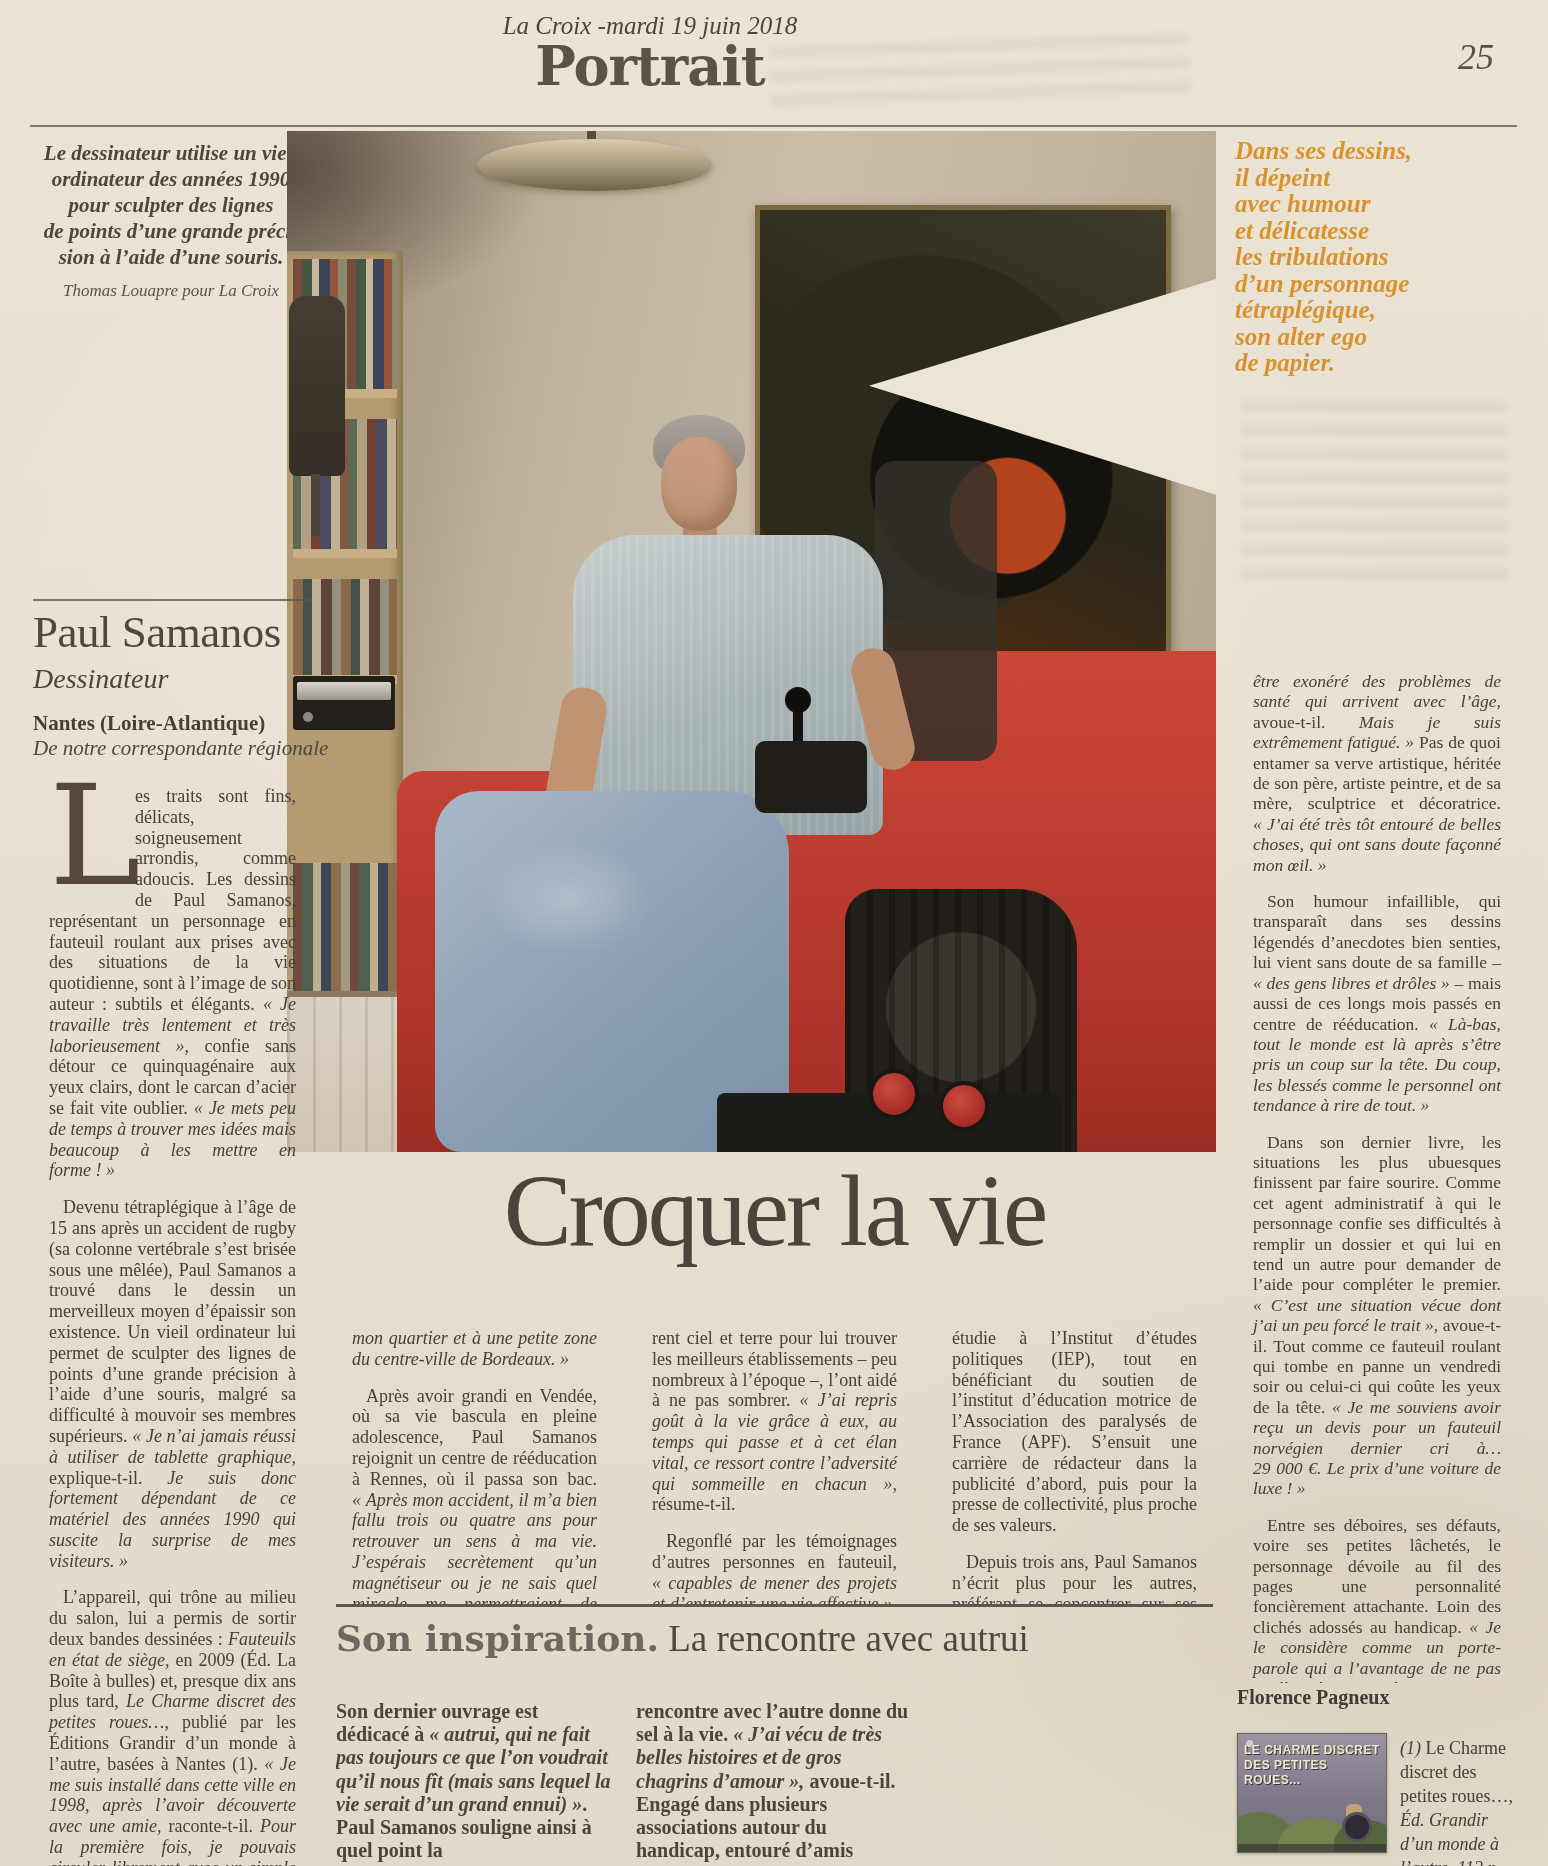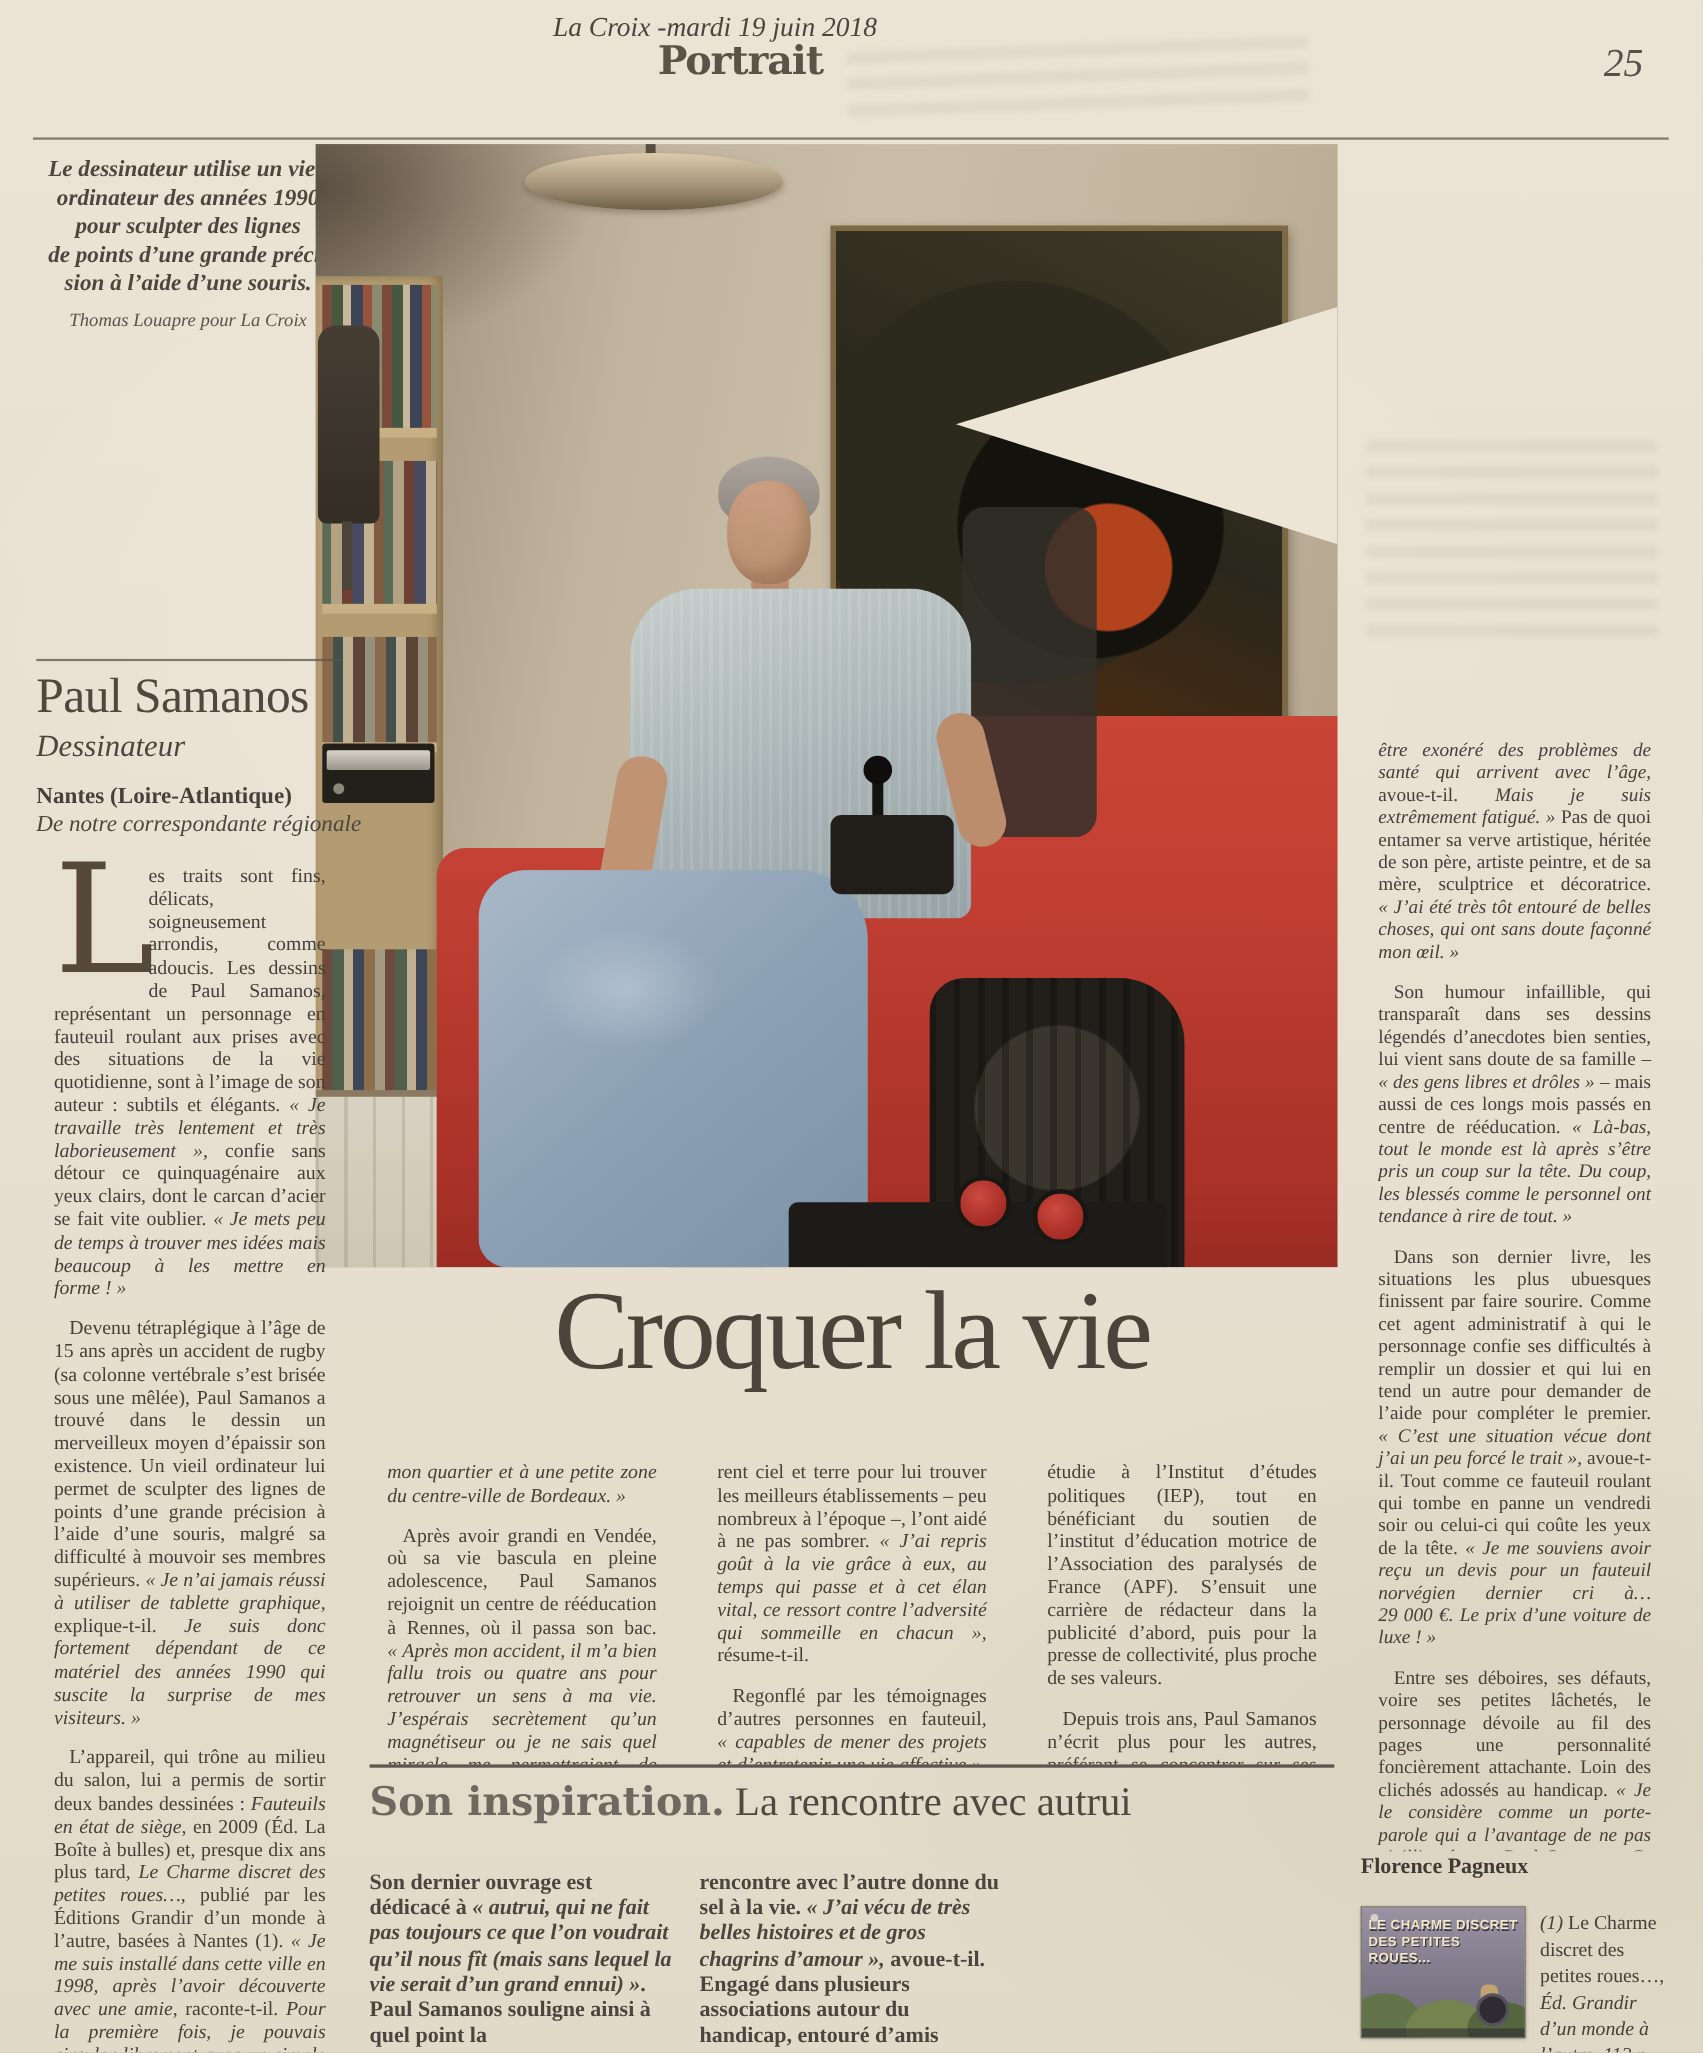--- a/index.html
+++ b/index.html
@@ -7,21 +7,21 @@
   #page{position:relative;width:1548px;height:1866px;margin:0 auto;overflow:hidden;
     background:
       radial-gradient(1100px 700px at 44% 32%, rgba(255,255,255,.22), rgba(255,255,255,0) 70%),
       radial-gradient(900px 500px at 90% 85%, rgba(120,105,80,.08), rgba(120,105,80,0) 70%),
       linear-gradient(180deg,#ebe4d5 0%,#e7dfcf 55%,#e2dac8 100%);
     color:#47423b;}
   .abs{position:absolute;}
   .rule{background:#5b554a;opacity:.75;}
   
   .edition{top:12px;left:650px;transform:translateX(-50%);font-style:italic;font-size:25px;color:#4a453d;white-space:nowrap;}
-  .section-title{top:34px;left:673px;transform:translateX(-50%);font-family:"DejaVu Serif",serif;font-weight:bold;font-size:36px;letter-spacing:-1px;color:#5a5348;}
+  .section-title{top:34px;left:650px;transform:translateX(-50%);font-family:"DejaVu Serif",serif;font-weight:bold;font-size:54px;letter-spacing:-1px;color:#5a5348;}
   .page-num{top:36px;left:1458px;font-style:italic;font-size:36px;color:#55504a;}
   .ghost{pointer-events:none;filter:blur(3px);opacity:.14;border-radius:6px;}
   .ghost-stripes{background:repeating-linear-gradient(180deg, rgba(100,92,76,.55) 0 11px, rgba(0,0,0,0) 11px 24px);}
   
   .photo-caption{top:140px;left:30px;width:282px;text-align:center;font-style:italic;font-weight:bold;font-size:21px;line-height:26px;color:#4c463e;}
   .photo-credit{margin-top:8px;font-weight:normal;font-size:17px;color:#5a544b;}
   
   .pull-quote{top:138px;left:1235px;width:292px;font-style:italic;font-weight:bold;font-size:25px;line-height:26.5px;}
   
   .name-rule{top:599px;left:33px;width:278px;height:2px;}
@@ -173,20 +173,33 @@
     <div class="ph wc-wheel"></div>
     <div class="ph wc-base"></div>
     <div class="ph hub hub1"></div>
     <div class="ph hub hub2"></div>
     <div class="ph wc-stick"></div>
     <div class="ph wc-knob"></div>
     <div class="ph wc-controller"></div>
     <div class="ph wedge"></div>
   </div>
 
+  <div class="abs pull-quote" style="color:#d8922e;">
+    <div>
+        <div>Dans ses dessins,</div>
+        <div>il dépeint</div>
+        <div>avec humour</div>
+        <div>et délicatesse</div>
+        <div>les tribulations</div>
+        <div>d’un personnage</div>
+        <div>tétraplégique,</div>
+        <div>son alter ego</div>
+        <div>de papier.</div>
+      </div>
+  </div>
   <div class="abs ghost ghost-stripes" style="top:400px;left:1242px;width:265px;height:185px;"></div>
 
   <div class="abs rule name-rule"></div>
   <div class="abs profile-name">Paul Samanos</div>
   <div class="abs profile-role">Dessinateur</div>
   <div class="abs dateline">Nantes (Loire-Atlantique)</div>
   <div class="abs origin">De notre correspondante régionale</div>
 
   <div class="abs bodycol col1">
     <p><span class="dropcap">L</span><span><span>es traits sont fins, délicats, soigneusement arrondis, comme adoucis. Les dessins de Paul Samanos, représentant un personnage en fauteuil roulant aux prises avec des situations de la vie quotidienne, sont à l’image de son auteur&nbsp;: subtils et élégants. </span><span class="seg-i">«&nbsp;Je travaille très lentement et très laborieusement&nbsp;», </span><span>confie sans détour ce quinquagénaire aux yeux clairs, dont le carcan d’acier se fait vite oublier. </span><span class="seg-i">«&nbsp;Je mets peu de temps à trouver mes idées mais beaucoup à les mettre en forme&nbsp;!&nbsp;»</span></span></p>

